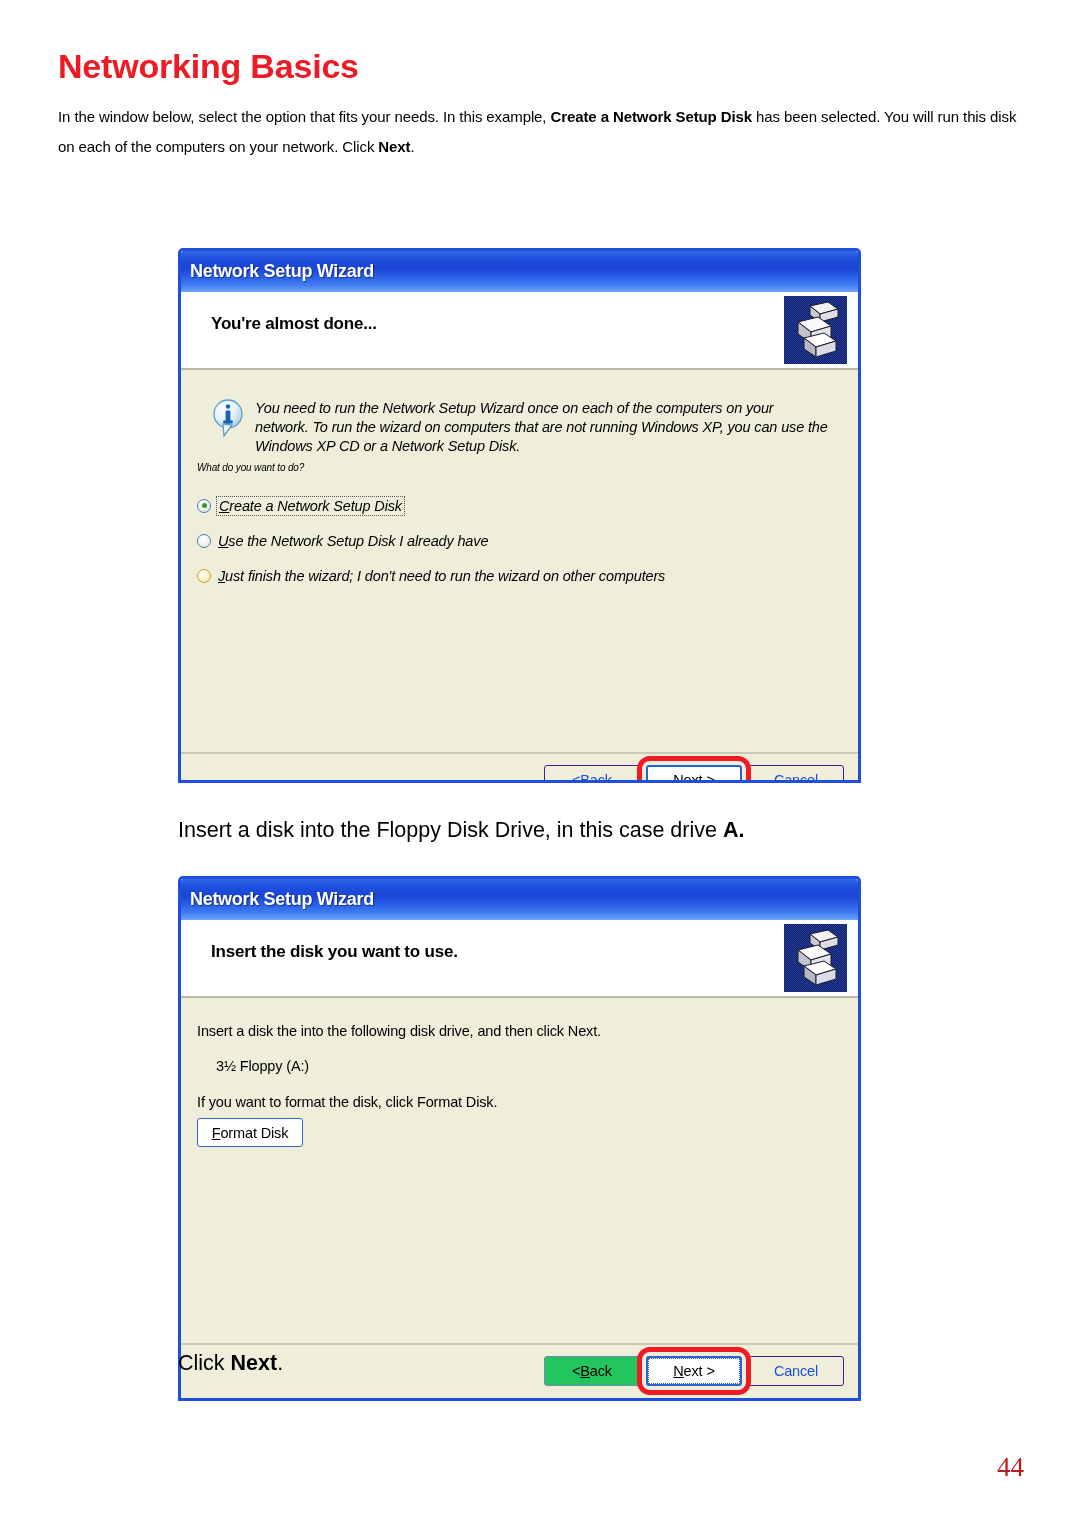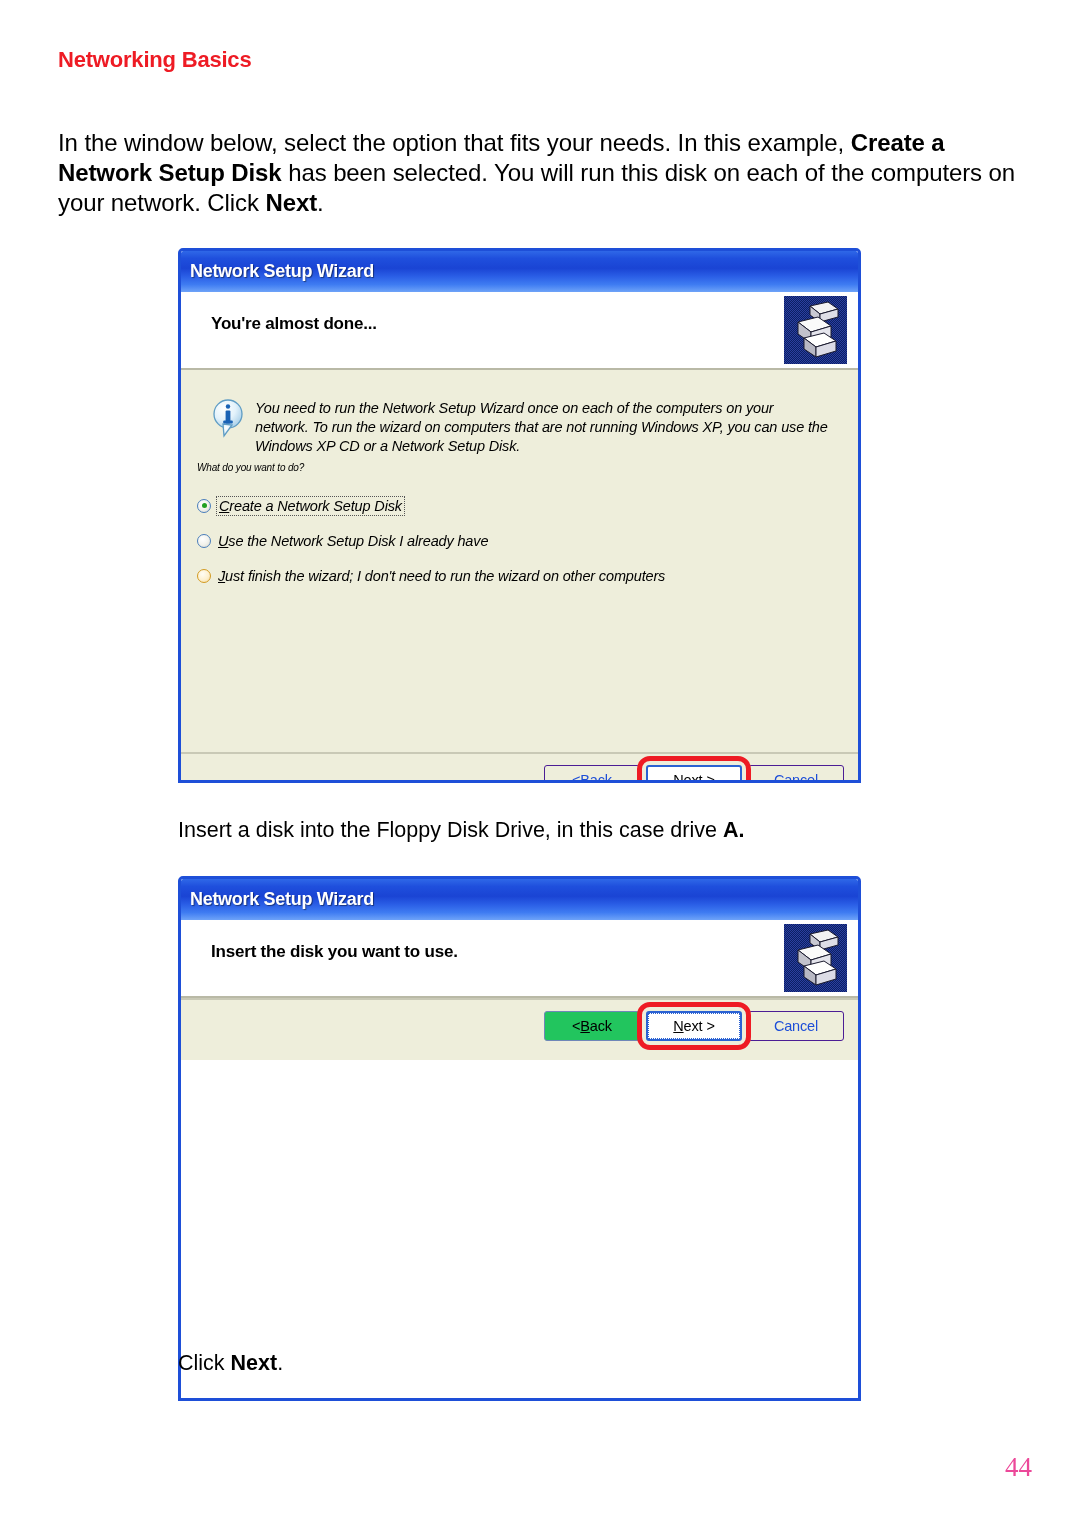--- a/index.html
+++ b/index.html
@@ -19,37 +19,36 @@
   .page {
     position: absolute;
     inset: 0;
     background: #ffffff;
   }
 
   .page-title {
     position: absolute;
     left: 58px;
     top: 48px;
-    font-size: 22px;
+    font-size: 34px;
     font-weight: bold;
     color: #ee1b24;
     letter-spacing: -0.2px;
     line-height: 1.1;
   }
 
   .intro-para {
     position: absolute;
     left: 58px;
     top: 102px;
     width: 960px;
-    font-size: 24px;
+    font-size: 15px;
     line-height: 30px;
     color: #000000;
     letter-spacing: -0.1px;
-    margin-top: 26px;
   }
   .intro-para b { font-weight: bold; }
 
   .mid-para {
     position: absolute;
     left: 178px;
     top: 815px;
     width: 860px;
     font-size: 21.5px;
     line-height: 30px;
@@ -62,24 +61,24 @@
     left: 178px;
     top: 1348px;
     font-size: 21.5px;
     line-height: 30px;
     color: #000000;
   }
   .bottom-para b { font-weight: bold; }
 
   .page-number {
     position: absolute;
-    right: 48px;
+    right: 56px;
     top: 1452px;
     font-size: 27px;
-    color: #ec4899;
+    color: #b91c1c;
     font-family: "Liberation Serif", serif;
   }
 
   
   .wizard {
     position: absolute;
     background: #ffffff;
     border: 3px solid #1e4fd8;
     border-radius: 5px 5px 0 0;
     box-sizing: border-box;
@@ -453,20 +452,28 @@
             <polygon points="14,26 27,36 27,47 14,38" fill="#c2c2cc"></polygon>
             <polygon points="27,36 47,30 47,41 27,47" fill="#e4e4ec"></polygon>
             <polygon points="20,42 40,37 52,45 32,51" fill="#ffffff"></polygon>
             <polygon points="20,42 32,51 32,61 20,53" fill="#b8b8c4"></polygon>
             <polygon points="32,51 52,45 52,55 32,61" fill="#dcdce6"></polygon>
           </g>
         </svg>
       </div>
     </div>
 
+    <div class="content content-2">
+      <div class="d2-line d2-line-1">Insert a disk the into the following disk drive, and then click Next.</div>
+      <div class="d2-line d2-drive">3½ Floppy (A:)</div>
+      <div class="d2-line d2-line-2">If you want to format the disk, click Format Disk.</div>
+      <div class="format-btn">
+        <span><span class="ul">F</span>ormat Disk</span>
+      </div>
+    </div>
 
     <div class="footer">
       <div class="btn-row">
         <div class="wbtn enabled">&lt; <span class="ul">B</span>ack</div>
         <span class="hl-wrap">
           <div class="wbtn default dotted">
             <span class="inner"><span class="ul">N</span>ext &gt;</span>
           </div>
         </span>
         <div class="wbtn">Cancel</div>

